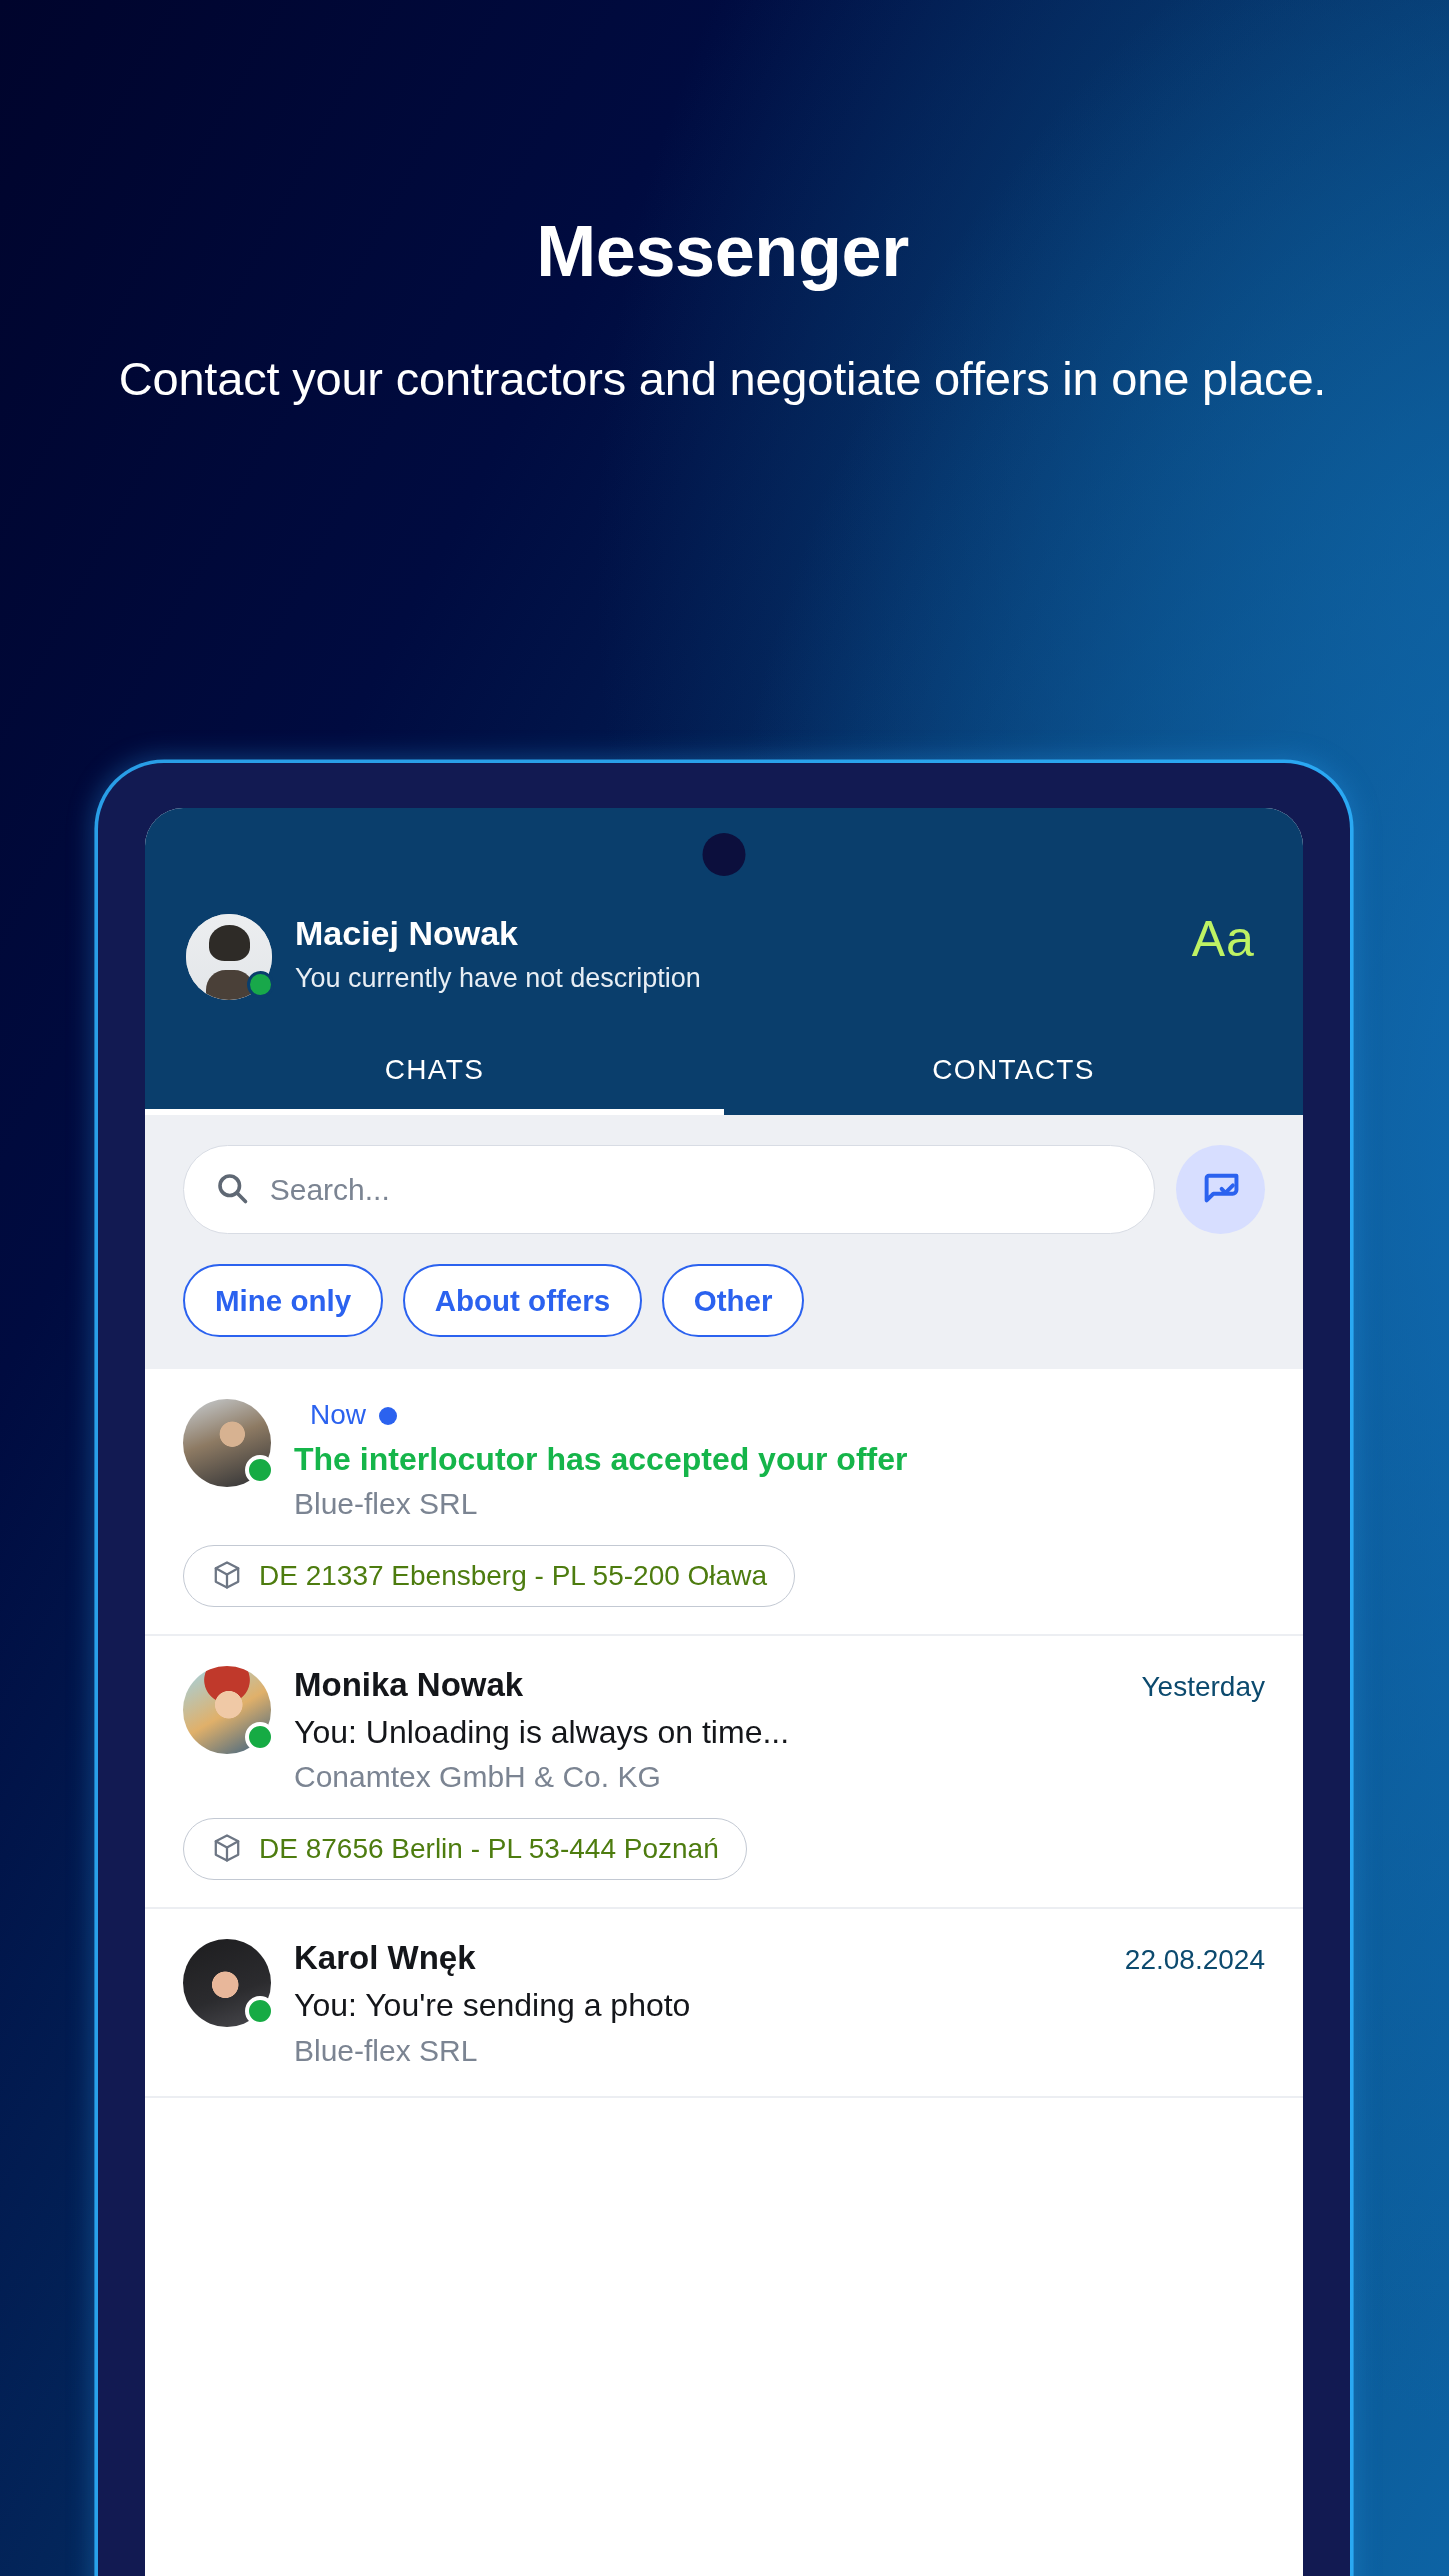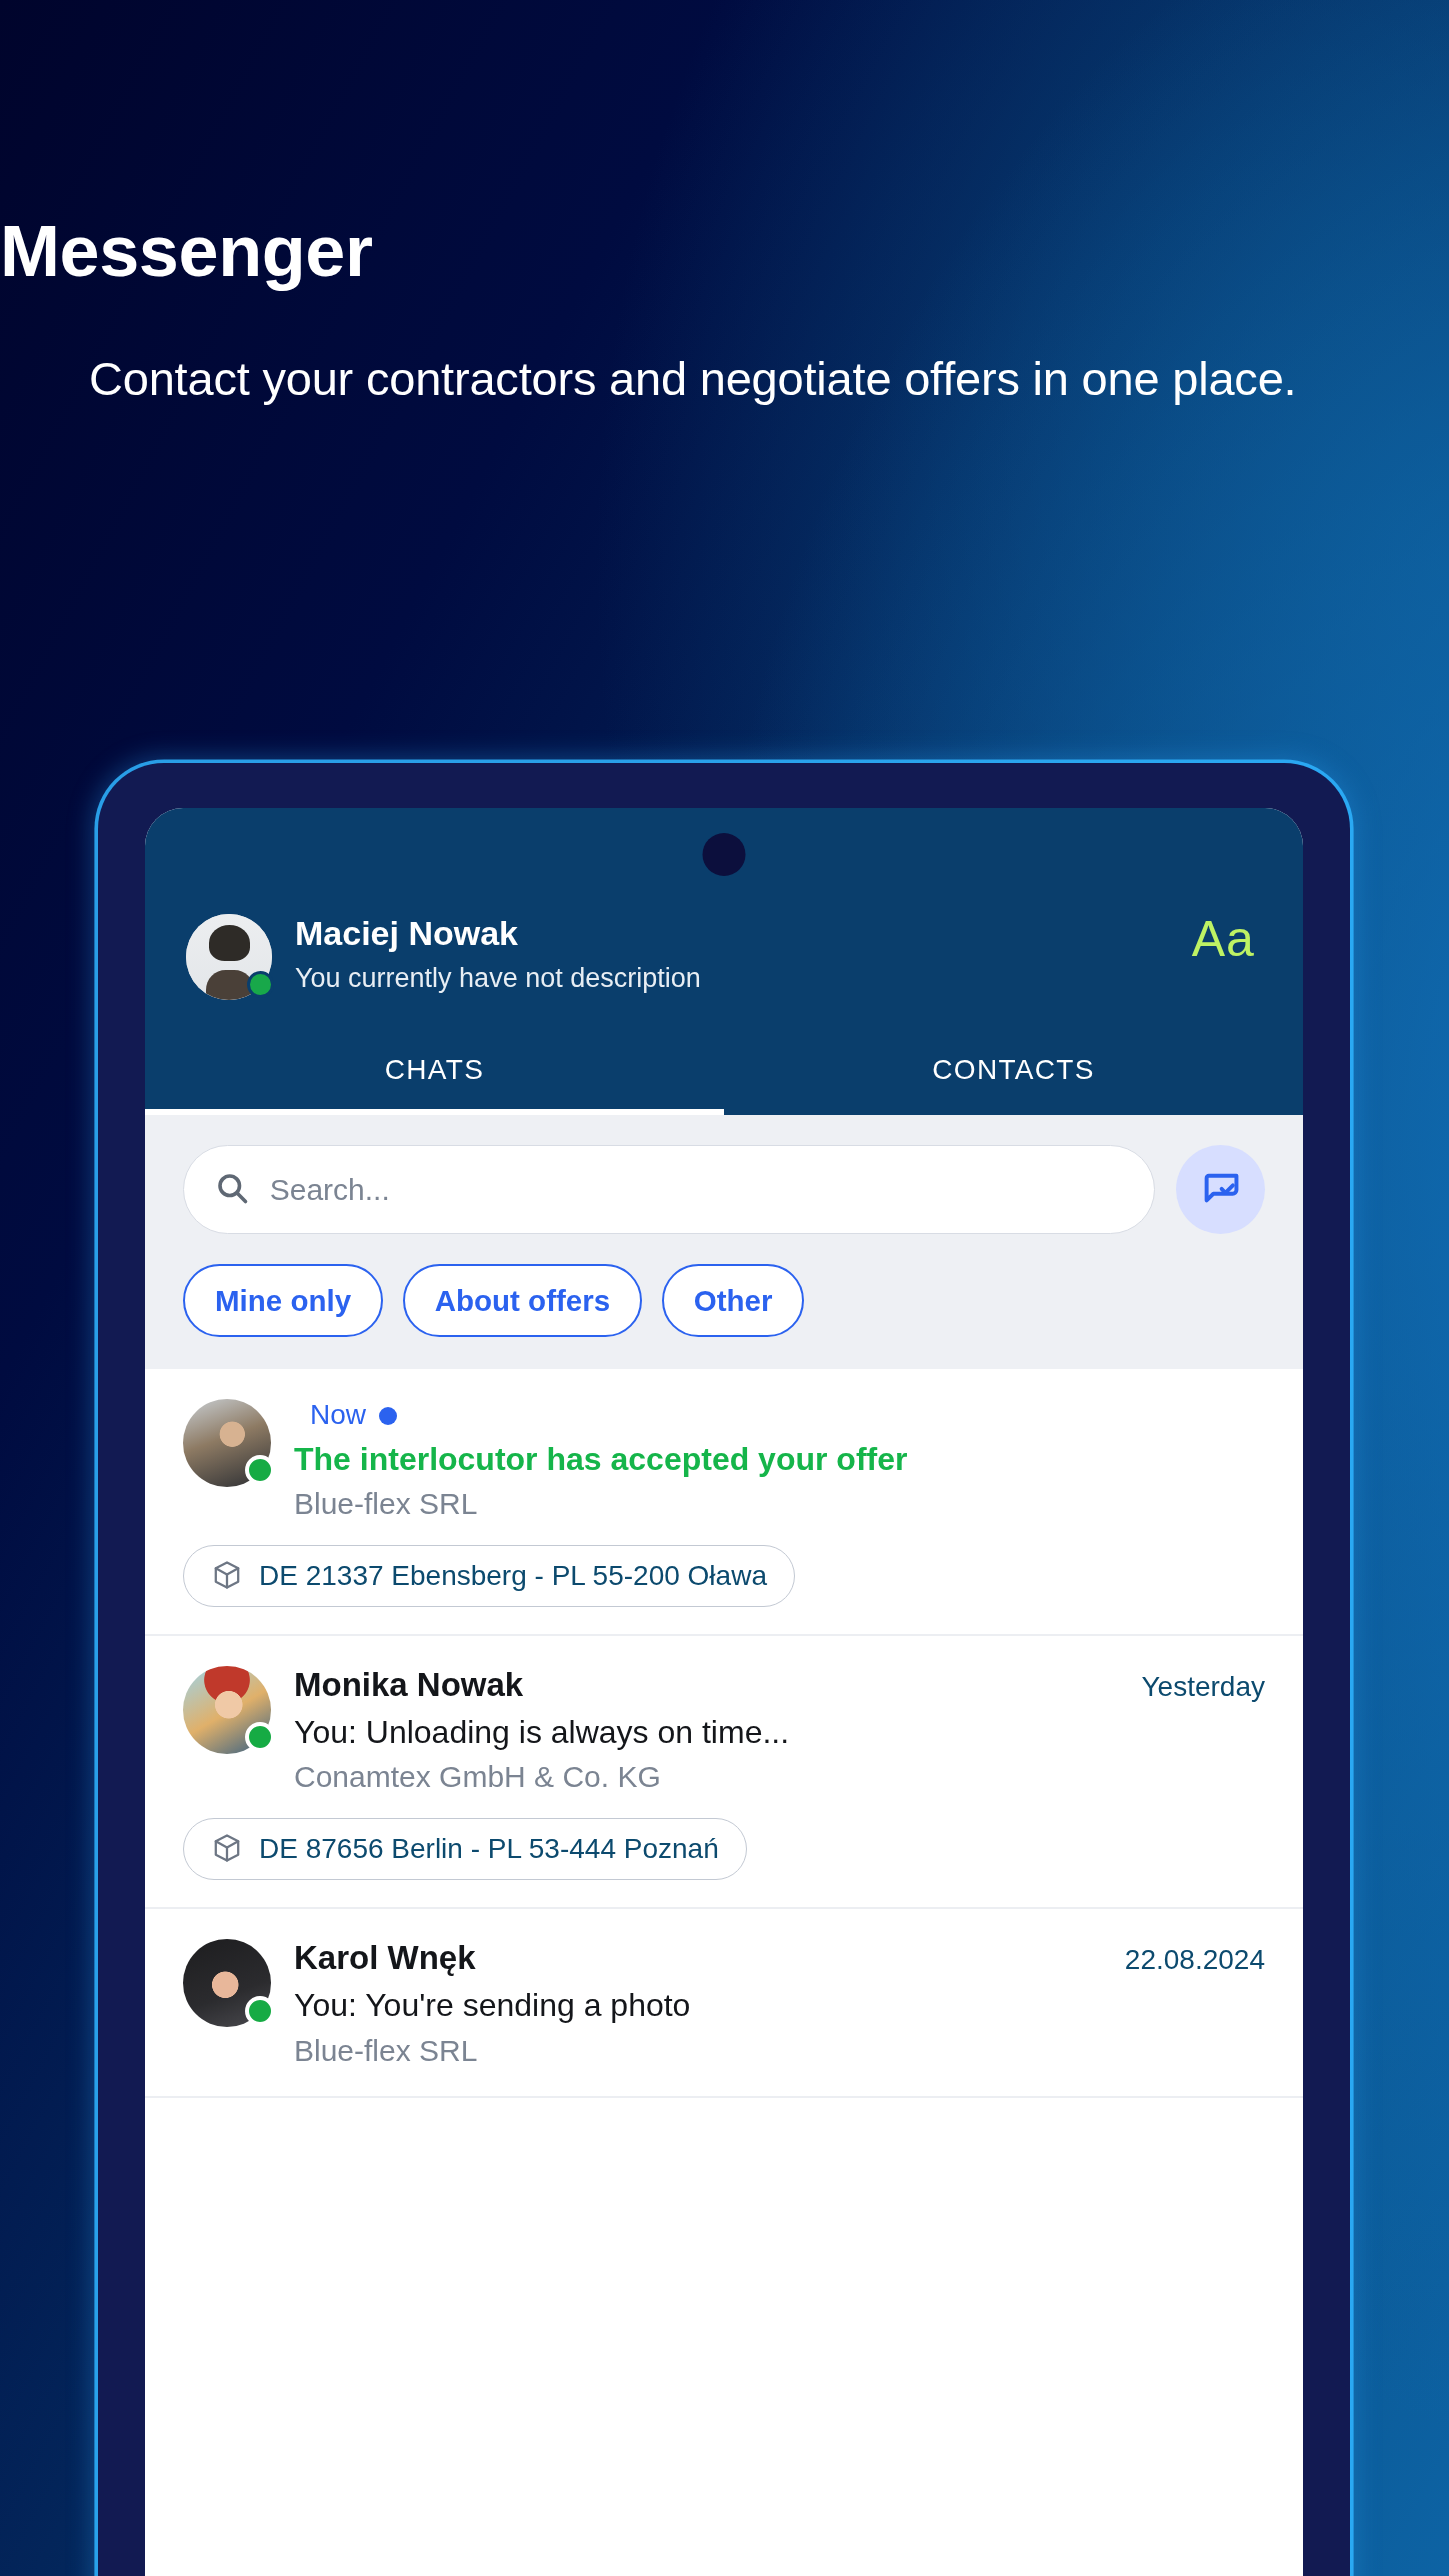--- a/index.html
+++ b/index.html
@@ -13,21 +13,21 @@
   
   .bg {
     position:absolute; inset:0;
     background:
       radial-gradient(120% 90% at 118% 44%, #1170b8 0%, rgba(17,112,184,0) 58%),
       radial-gradient(95% 70% at 100% 22%, #0a4f86 0%, rgba(10,79,134,0) 62%),
       linear-gradient(118deg, #00042c 0%, #000b40 26%, #042e63 58%, #0a5590 84%, #0d63a4 100%);
   }
 
   
-  .hero { position:absolute; left:0; right:4px; top:215px; text-align:left; z-index:4; }
+  .hero { position:absolute; left:0; right:4px; top:215px; text-align:center; z-index:4; }
   .hero-title {
     color:#ffffff; font-size:72px; font-weight:bold; letter-spacing:-0.4px;
     line-height:1.0;
   }
   .hero-sub {
     margin-top:63px; color:#ffffff; font-size:47px; font-weight:normal;
     line-height:1.22; letter-spacing:-0.2px;
     padding:0 89px;
   }
 
@@ -148,21 +148,21 @@
     background:#2b62ef; margin-left:12.5px; vertical-align:middle;
   }
   .c-msg { font-size:32px; color:#14161a; margin-top:9px; line-height:1.22; }
   .c-msg.accent { color:#15b54a; font-weight:bold; }
   .c-company { font-size:30px; color:#7b8492; margin-top:7.2px; line-height:1.2; }
   .route-chip {
     display:inline-flex; align-items:center; gap:16px;
     border:1.8px solid #c3c9d3; border-radius:36px;
     padding:12.5px 27px; margin-top:23px; background:#ffffff;
   }
-  .route-text { font-size:28px; color:#0c4a6e; white-space:nowrap; }
+  .route-text { font-size:28px; color:#4d7c0f; white-space:nowrap; }
   .ico { display:block; }
 </style>
 </head>
 <body>
 
 <div class="bg"></div>
 
 <div class="hero">
   <div class="hero-title">Messenger</div>
   <div class="hero-sub">Contact your contractors and negotiate offers in one place.</div>

